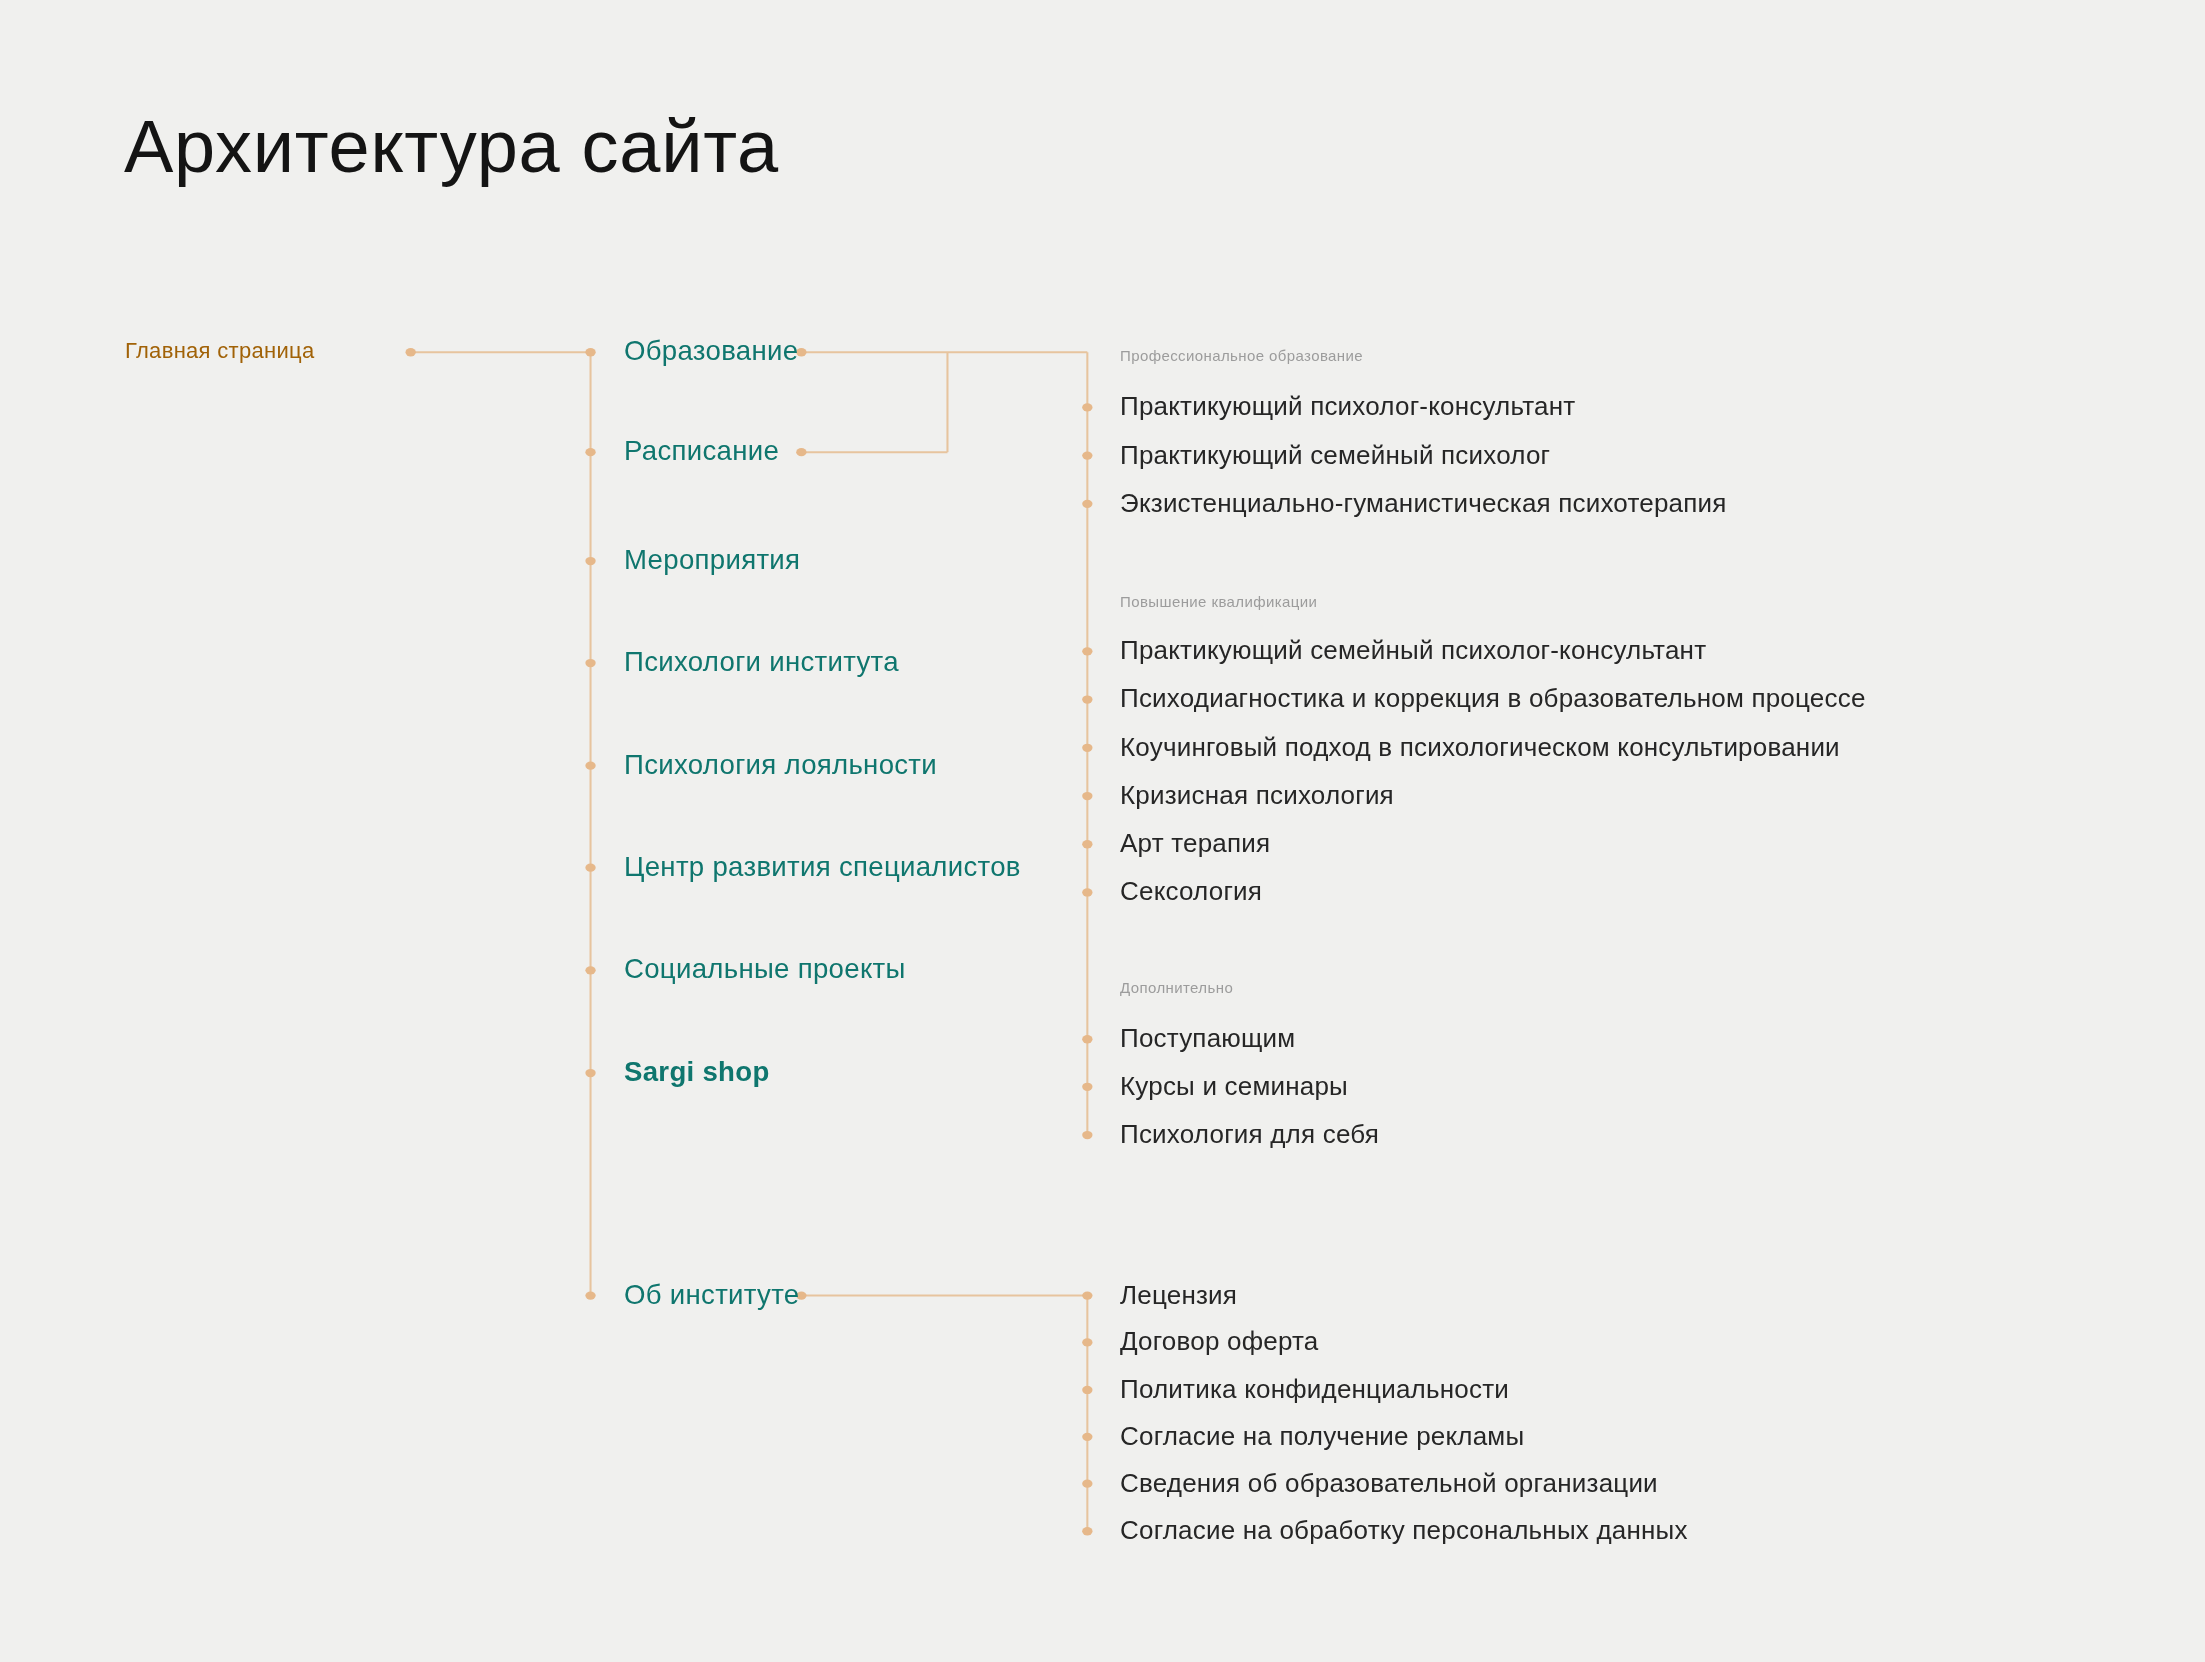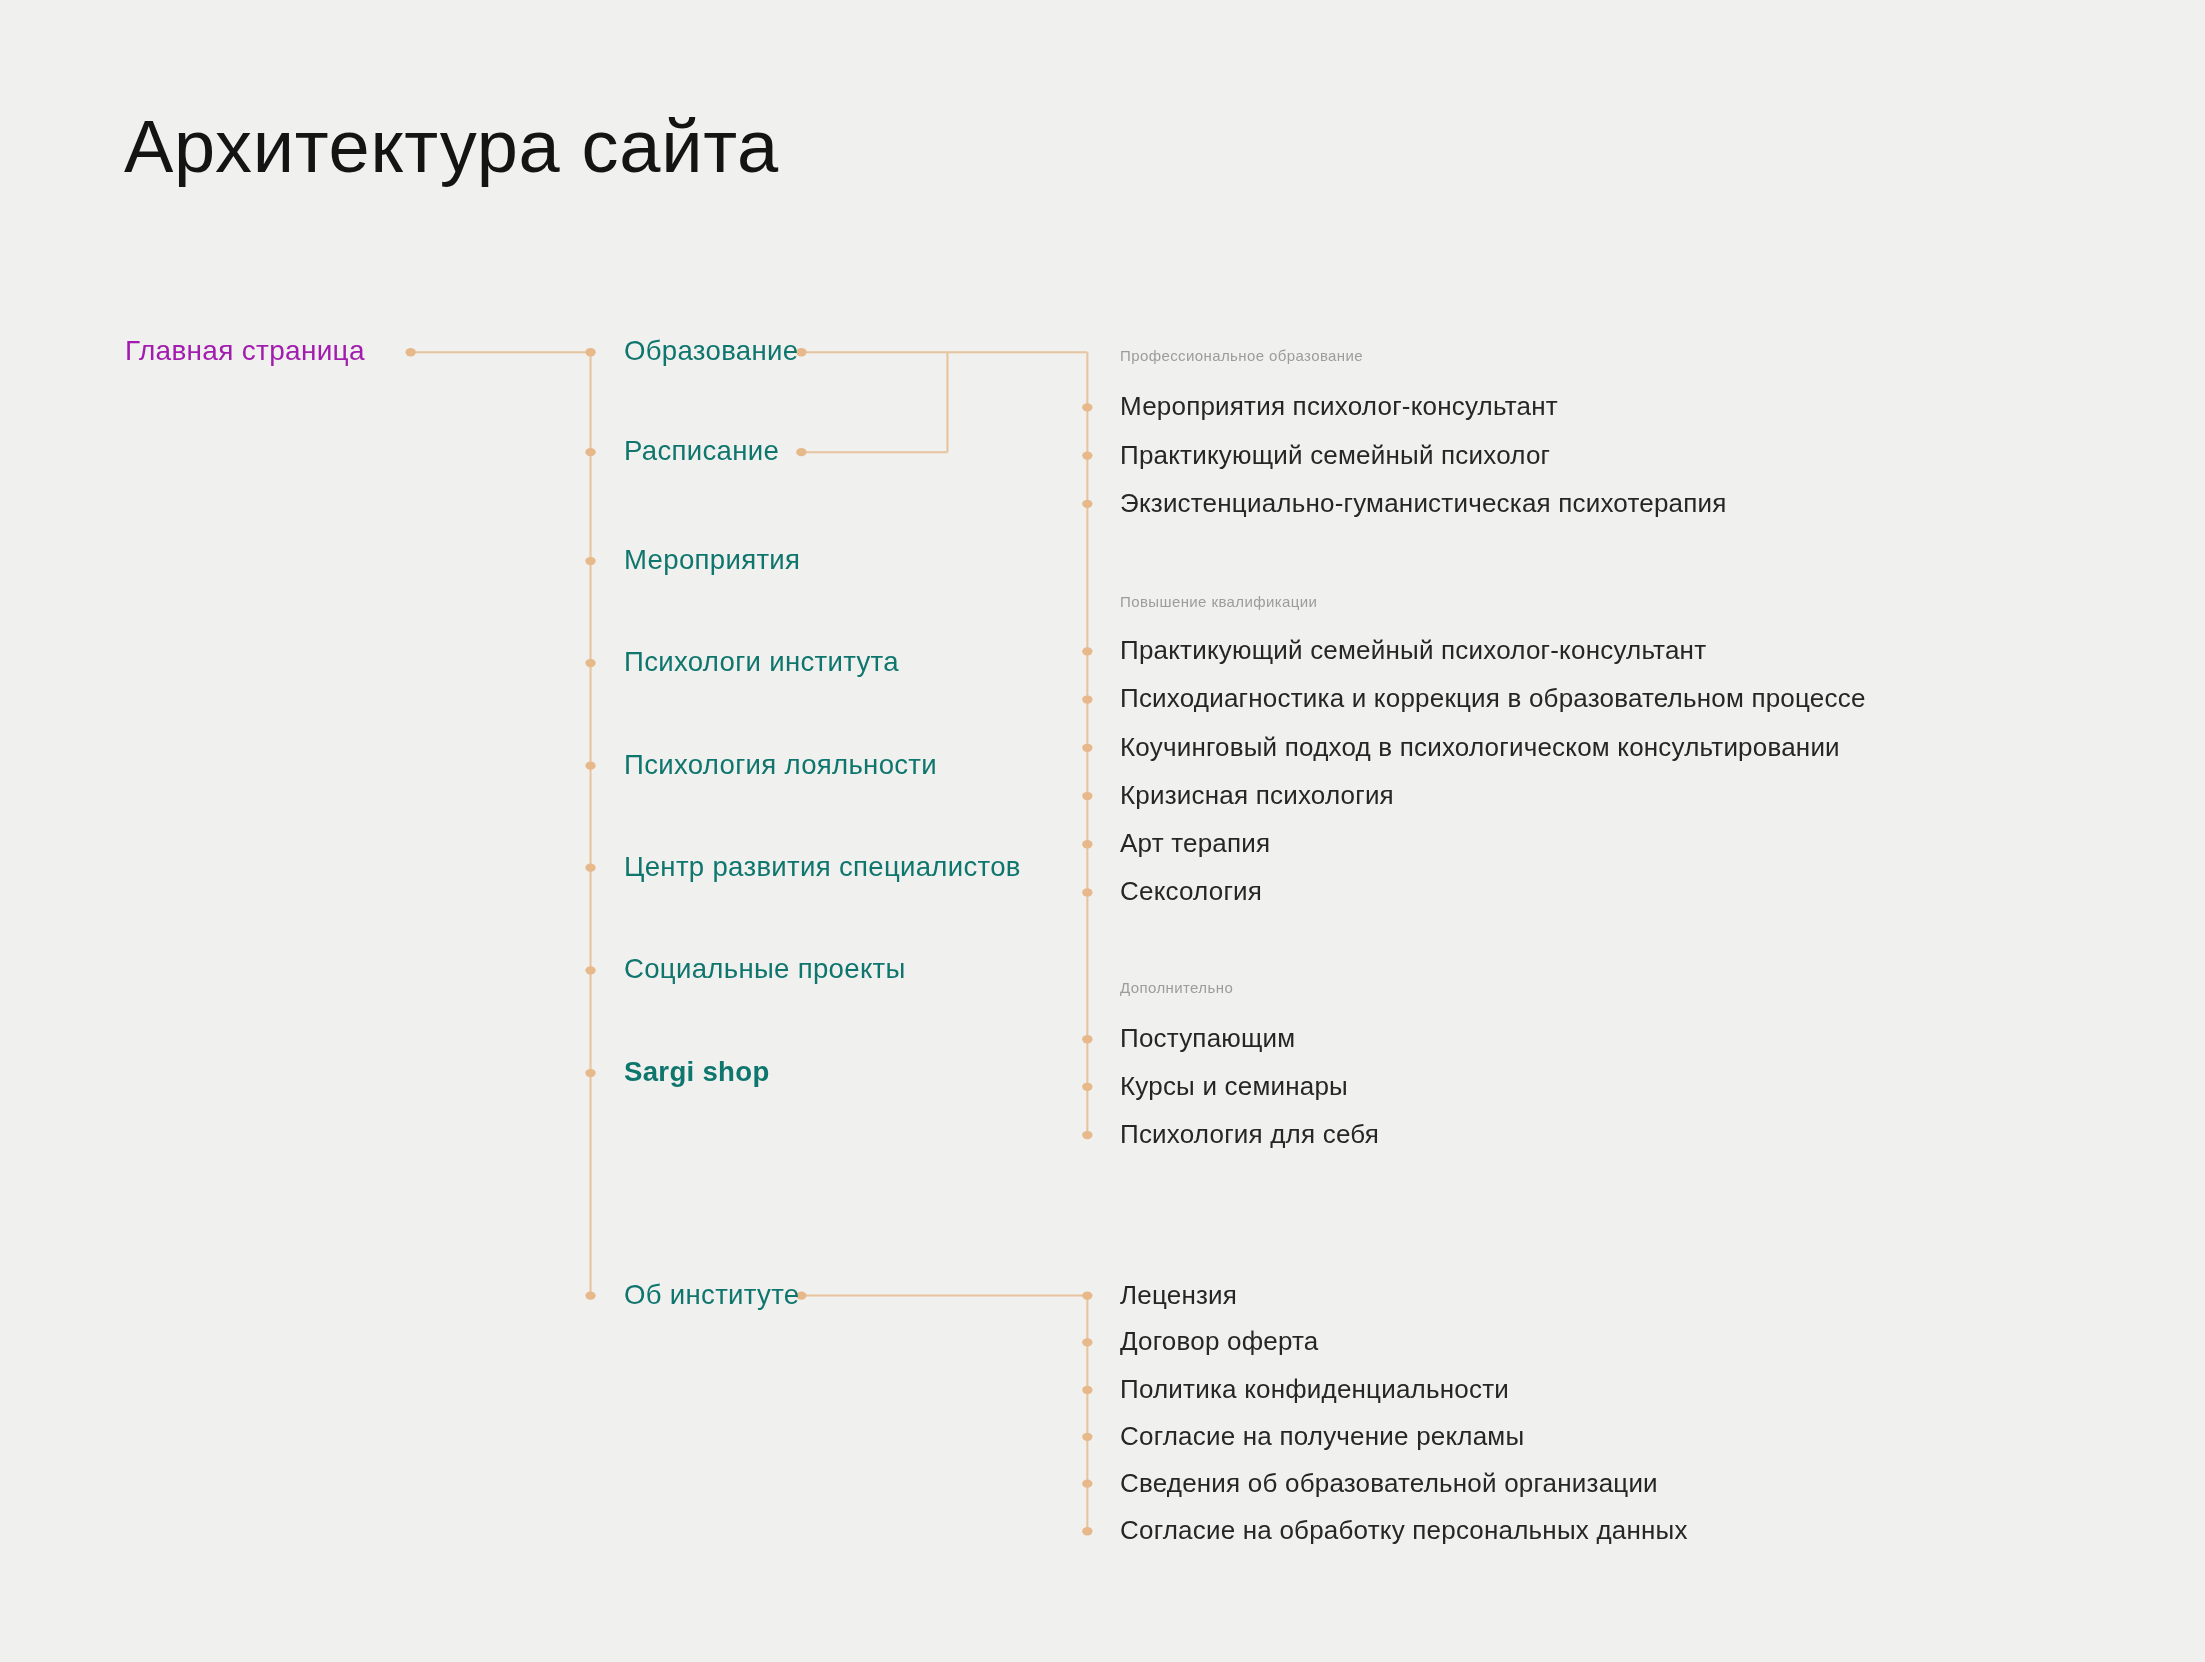--- a/index.html
+++ b/index.html
@@ -15,22 +15,22 @@
     position: absolute;
     font-size: 74px;
     font-weight: 400;
     color: #141414;
     letter-spacing: 0.7px;
     white-space: nowrap;
     line-height: 1;
   }
   .root-label {
     position: absolute;
-    font-size: 28px;
-    color: #a21caf;
+    font-size: 22px;
+    color: #a16207;
     transform: translateY(-52%);
     white-space: nowrap;
     letter-spacing: 0.3px;
   }
   .nav-label {
     position: absolute;
     font-size: 27.6px;
     color: #0f766e;
     transform: translateY(-52%);
     white-space: nowrap;
@@ -108,21 +108,21 @@
       <div class="nav-label" style="left: 624px; top: 352px;">Образование</div>
       <div class="nav-label" style="left: 624px; top: 452px;">Расписание</div>
       <div class="nav-label" style="left: 624px; top: 561px;">Мероприятия</div>
       <div class="nav-label" style="left: 624px; top: 663px;">Психологи института</div>
       <div class="nav-label" style="left: 624px; top: 766px;">Психология лояльности</div>
       <div class="nav-label" style="left: 624px; top: 868px;">Центр развития специалистов</div>
       <div class="nav-label" style="left: 624px; top: 970px;">Социальные проекты</div>
       <div class="nav-label" style="left: 624px; top: 1073px; font-weight: bold;">Sargi shop</div>
       <div class="nav-label" style="left: 624px; top: 1296px;">Об институте</div>
       <div class="header-label" style="left: 1120px; top: 356px;">Профессиональное образование</div>
-      <div class="item-label" style="left: 1120px; top: 407px;">Мероприятия психолог-консультант</div>
+      <div class="item-label" style="left: 1120px; top: 407px;">Практикующий психолог-консультант</div>
       <div class="item-label" style="left: 1120px; top: 456px;">Практикующий семейный психолог</div>
       <div class="item-label" style="left: 1120px; top: 504px;">Экзистенциально-гуманистическая психотерапия</div>
       <div class="header-label" style="left: 1120px; top: 602px;">Повышение квалификации</div>
       <div class="item-label" style="left: 1120px; top: 651px;">Практикующий семейный психолог-консультант</div>
       <div class="item-label" style="left: 1120px; top: 699px;">Психодиагностика и коррекция в образовательном процессе</div>
       <div class="item-label" style="left: 1120px; top: 748px;">Коучинговый подход в психологическом консультировании</div>
       <div class="item-label" style="left: 1120px; top: 796px;">Кризисная психология</div>
       <div class="item-label" style="left: 1120px; top: 844px;">Арт терапия</div>
       <div class="item-label" style="left: 1120px; top: 892px;">Сексология</div>
       <div class="header-label" style="left: 1120px; top: 988px;">Дополнительно</div>

